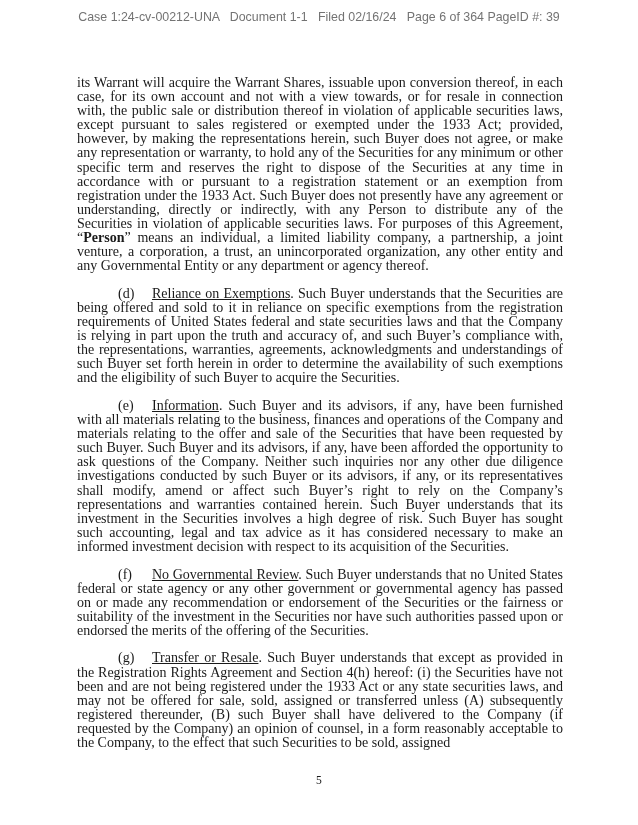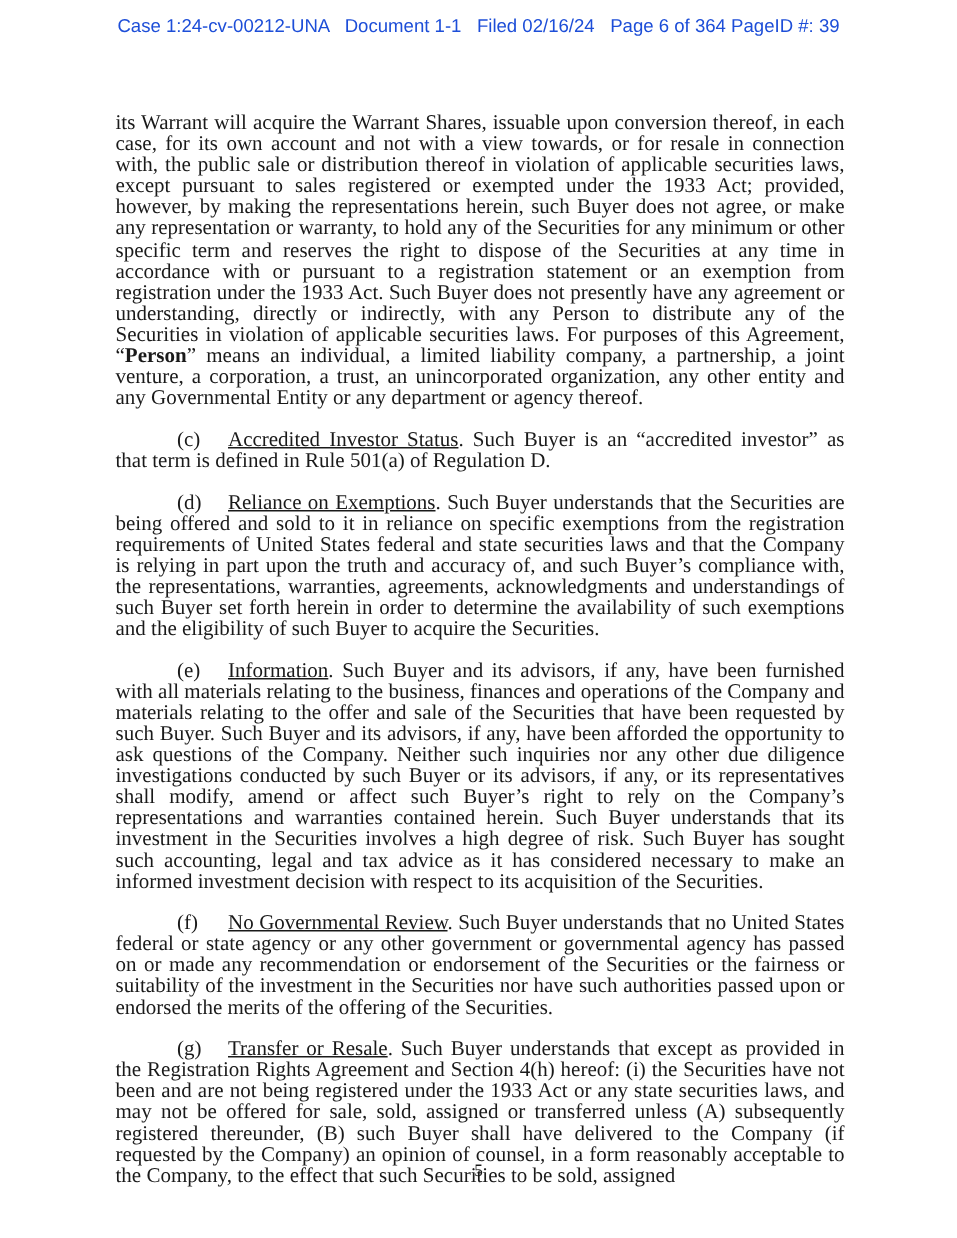--- a/index.html
+++ b/index.html
@@ -1,19 +1,19 @@
 <!DOCTYPE html>
 <html><head>
 <meta charset="utf-8">
 <style>
   html, body { margin: 0; padding: 0; background: #ffffff; }
   body { width: 638px; height: 825px; position: relative; overflow: hidden; }
   .header {
     position: absolute; top: 10px; left: 0; width: 638px; text-align: center;
-    font-family: "Liberation Sans", sans-serif; font-size: 12.4px; color: #1d4ed8;
+    font-family: "Liberation Sans", sans-serif; font-size: 12.4px; color: #737373;
     white-space: pre;
   }
   .page {
     position: absolute; left: 77px; top: 76px; width: 486px;
     font-family: "Liberation Serif", serif; font-size: 14px; line-height: 14.1px;
     color: #1a1a1a; text-align: justify;
   }
   .para { margin: 0 0 13.5px 0; }
   .para.indent .label { display: inline-block; width: 34px; margin-left: 41px; }
   .heading { text-decoration: underline; }
@@ -24,21 +24,20 @@
   }
 </style>
 </head>
 <body>
 
 <div class="header"><span>Case 1:24-cv-00212-UNA</span>   <span>Document 1-1</span>   <span>Filed 02/16/24</span>   <span>Page 6 of 364 PageID #: 39</span></div>
 
 <div class="page">
   <p class="para"><span>its Warrant will acquire the Warrant Shares, issuable upon conversion thereof, in each case, for its own account and not with a view towards, or for resale in connection with, the public sale or distribution thereof in violation of applicable securities laws, except pursuant to sales registered or exempted under the 1933 Act; provided, however, by making the representations herein, such Buyer does not agree, or make any representation or warranty, to hold any of the Securities for any minimum or other specific term and reserves the right to dispose of the Securities at any time in accordance with or pursuant to a registration statement or an exemption from registration under the 1933 Act. Such Buyer does not presently have any agreement or understanding, directly or indirectly, with any Person to distribute any of the Securities in violation of applicable securities laws. For purposes of this Agreement, “</span><span class="bold">Person</span><span>” means an individual, a limited liability company, a partnership, a joint venture, a corporation, a trust, an unincorporated organization, any other entity and any Governmental Entity or any department or agency thereof.</span></p>
 
-  <p class="para indent"><span class="label">(c)</span><span class="heading">Accredited Investor Status</span><span>. Such Buyer is an “accredited investor” as that term is defined in Rule 501(a) of Regulation D.</span></p>
 
   <p class="para indent"><span class="label">(d)</span><span class="heading">Reliance on Exemptions</span><span>. Such Buyer understands that the Securities are being offered and sold to it in reliance on specific exemptions from the registration requirements of United States federal and state securities laws and that the Company is relying in part upon the truth and accuracy of, and such Buyer’s compliance with, the representations, warranties, agreements, acknowledgments and understandings of such Buyer set forth herein in order to determine the availability of such exemptions and the eligibility of such Buyer to acquire the Securities.</span></p>
 
   <p class="para indent"><span class="label">(e)</span><span class="heading">Information</span><span>. Such Buyer and its advisors, if any, have been furnished with all materials relating to the business, finances and operations of the Company and materials relating to the offer and sale of the Securities that have been requested by such Buyer. Such Buyer and its advisors, if any, have been afforded the opportunity to ask questions of the Company. Neither such inquiries nor any other due diligence investigations conducted by such Buyer or its advisors, if any, or its representatives shall modify, amend or affect such Buyer’s right to rely on the Company’s representations and warranties contained herein. Such Buyer understands that its investment in the Securities involves a high degree of risk. Such Buyer has sought such accounting, legal and tax advice as it has considered necessary to make an informed investment decision with respect to its acquisition of the Securities.</span></p>
 
   <p class="para indent"><span class="label">(f)</span><span class="heading">No Governmental Review</span><span>. Such Buyer understands that no United States federal or state agency or any other government or governmental agency has passed on or made any recommendation or endorsement of the Securities or the fairness or suitability of the investment in the Securities nor have such authorities passed upon or endorsed the merits of the offering of the Securities.</span></p>
 
   <p class="para indent"><span class="label">(g)</span><span class="heading">Transfer or Resale</span><span>. Such Buyer understands that except as provided in the Registration Rights Agreement and Section 4(h) hereof: (i) the Securities have not been and are not being registered under the 1933 Act or any state securities laws, and may not be offered for sale, sold, assigned or transferred unless (A) subsequently registered thereunder, (B) such Buyer shall have delivered to the Company (if requested by the Company) an opinion of counsel, in a form reasonably acceptable to the Company, to the effect that such Securities to be sold, assigned</span></p>
 </div>
 

